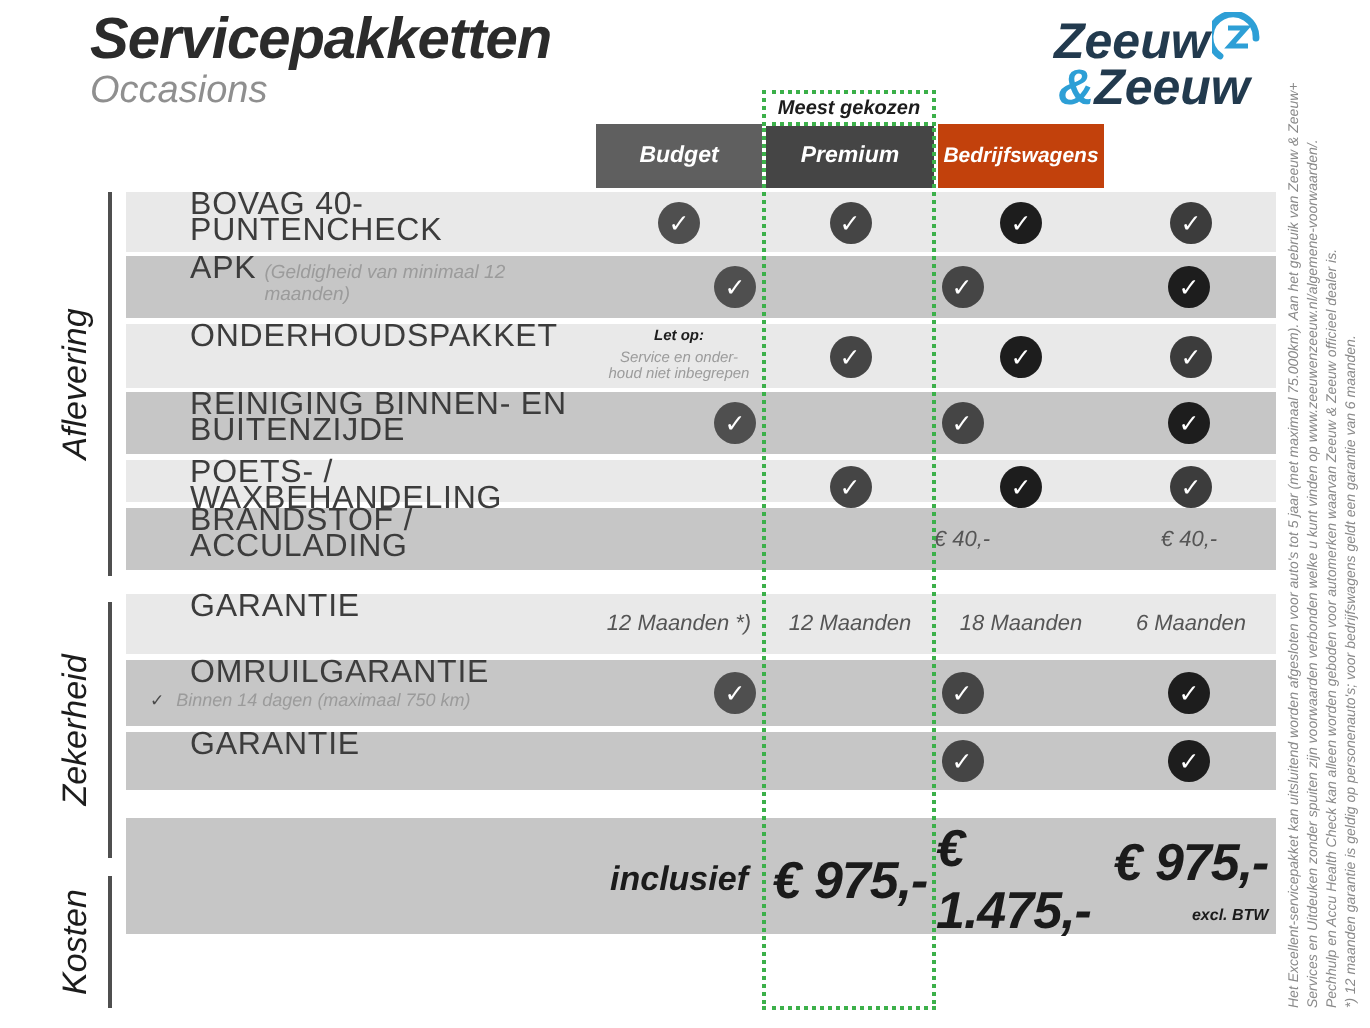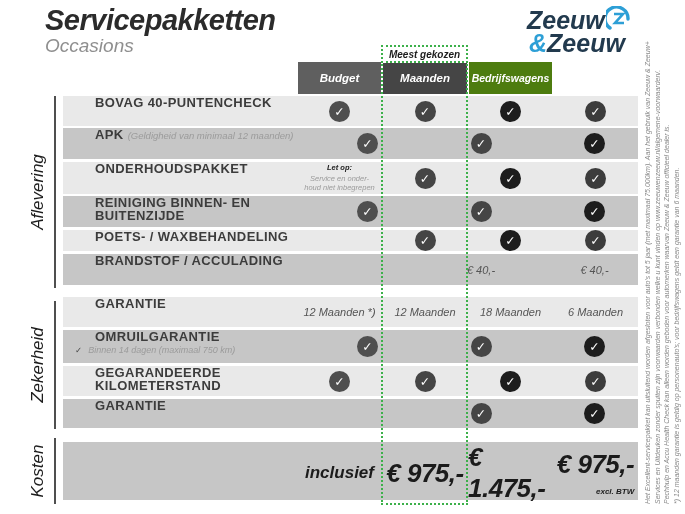--- a/index.html
+++ b/index.html
@@ -18,27 +18,27 @@
   .logo-l2 { margin-left:2px; }
   
   .tbl { position:absolute; left:63px; top:62px; width:575px; }
   .grow { display:grid; grid-template-columns:234px 85px 86px 85px 85px; align-items:center; }
   .hrow { height:32px; margin-bottom:2px; }
   .hcell { height:32px; margin:0 1px; display:flex; align-items:center; justify-content:center;
            color:#fff; font-style:italic; font-weight:bold; font-size:11.5px; }
   .h-budget { background:#5f5f5f; }
   .h-premium { background:#454545; }
   .h-excellent { background:#262626; }
-  .h-bedrijf { background:#4d7c0f; font-size:10.5px; }
+  .h-bedrijf { background:#c2410c; font-size:10.5px; }
   .row { margin-bottom:3px; }
   .bg-light { background:#e9e9e9; }
   .bg-dark { background:#c6c6c6;gap:28px; }
   .cell { display:flex; align-items:center; justify-content:center; height:100%; }
   .label-cell { justify-content:flex-start; padding-left:12px; flex-direction:column; align-items:flex-start; }
-  .row-label { font-size:13px; font-weight:bold; color:#3c3c3c; letter-spacing:0.4px; line-height:13px;padding-left:20px; }
+  .row-label { font-size:16px; font-weight:normal; color:#3c3c3c; letter-spacing:0.4px; line-height:13px;padding-left:20px; }
   .row-sub-inline { font-size:9.5px; font-style:italic; font-weight:normal; color:#9b9b9b; letter-spacing:0; margin-left:4px; }
   .row-sub-line { font-size:9px; font-style:italic; color:#9b9b9b; margin-top:2px; }
   .row-sub-line .mini-check { color:#4a4a4a; font-style:normal; font-size:8.5px; margin-right:6px; }
   .lc { display:flex; flex-direction:row; align-items:baseline; }
   
   .check { width:21px; height:21px; border-radius:50%; display:flex; align-items:center; justify-content:center; }
   .check::after { content:"✓"; color:#fff; font-size:12.5px; font-weight:bold; font-family:"DejaVu Sans", sans-serif; }
   .c-budget { background:#4f4f4f; }
   .c-premium { background:#454545; }
   .c-excellent { background:#1d1d1d; }
@@ -92,21 +92,21 @@
             <path d="M8 8 h9 l-8 9 h9" stroke="#2d9fd6" stroke-width="2.6" fill="none"></path>
           </svg></span></div>
     <div class="logo-l2"><span class="amp">&amp;</span><span>Zeeuw</span></div>
   </div>
 
   <div class="tbl">
 
     <div class="grow hrow">
       <div></div>
       <div class="hcell h-budget">Budget</div>
-      <div class="hcell h-premium">Maanden</div>
+      <div class="hcell h-premium">Premium</div>
       <div class="hcell h-bedrijf">Bedrijfswagens</div>
     </div>
 
     <div class="grow row r1 bg-light">
       <div class="cell label-cell">
           <span class="row-label">BOVAG 40-PUNTENCHECK</span>
         </div>
       <div class="cell">
           <span class="check c-budget"></span>
         </div>
@@ -243,37 +243,20 @@
           <span class="check c-premium"></span>
         </div>
       <div class="cell">
           <span class="check c-excellent"></span>
         </div>
       <div class="cell">
           <span class="check c-bedrijf"></span>
         </div>
     </div>
 
-    <div class="grow row r9 bg-light">
-      <div class="cell label-cell">
-          <span class="row-label">GEGARANDEERDE KILOMETERSTAND</span>
-        </div>
-      <div class="cell">
-          <span class="check c-budget"></span>
-        </div>
-      <div class="cell">
-          <span class="check c-premium"></span>
-        </div>
-      <div class="cell">
-          <span class="check c-excellent"></span>
-        </div>
-      <div class="cell">
-          <span class="check c-bedrijf"></span>
-        </div>
-    </div>
 
     <div class="grow row r10 bg-dark">
       <div class="cell label-cell">
           <span class="row-label">GARANTIE</span>
         </div>
       <div class="cell"></div>
       <div class="cell">
           <span class="check c-premium"></span>
         </div>
       <div class="cell">

